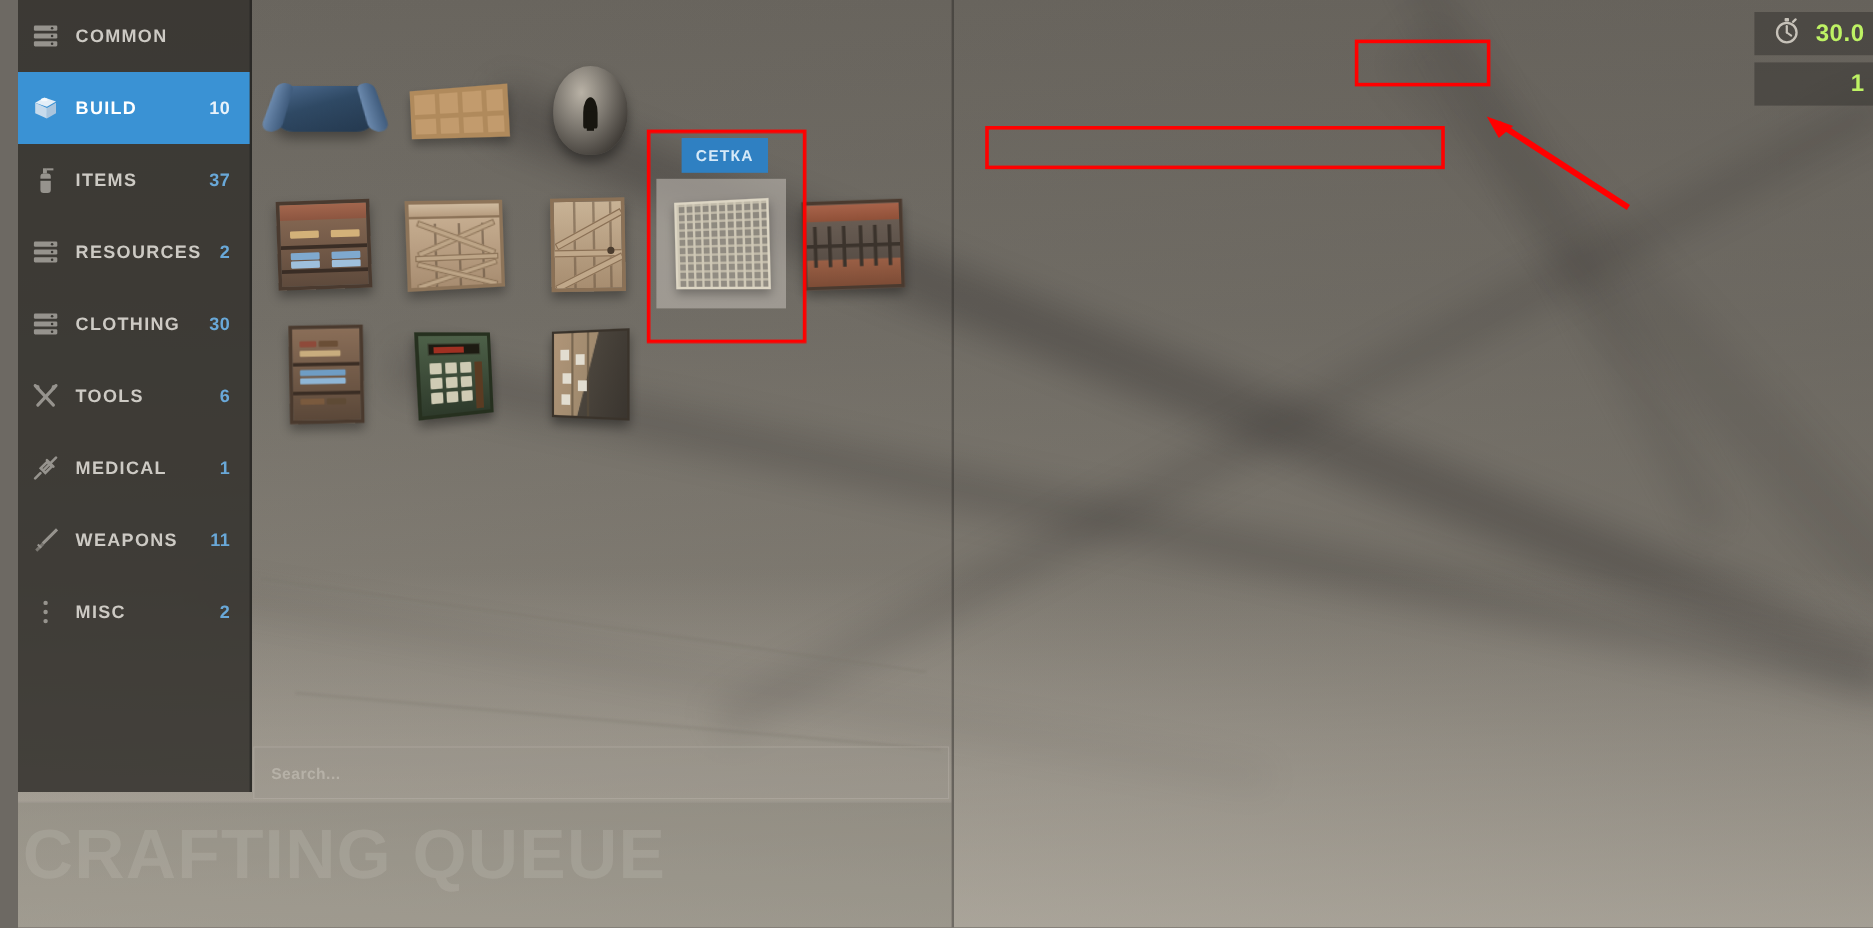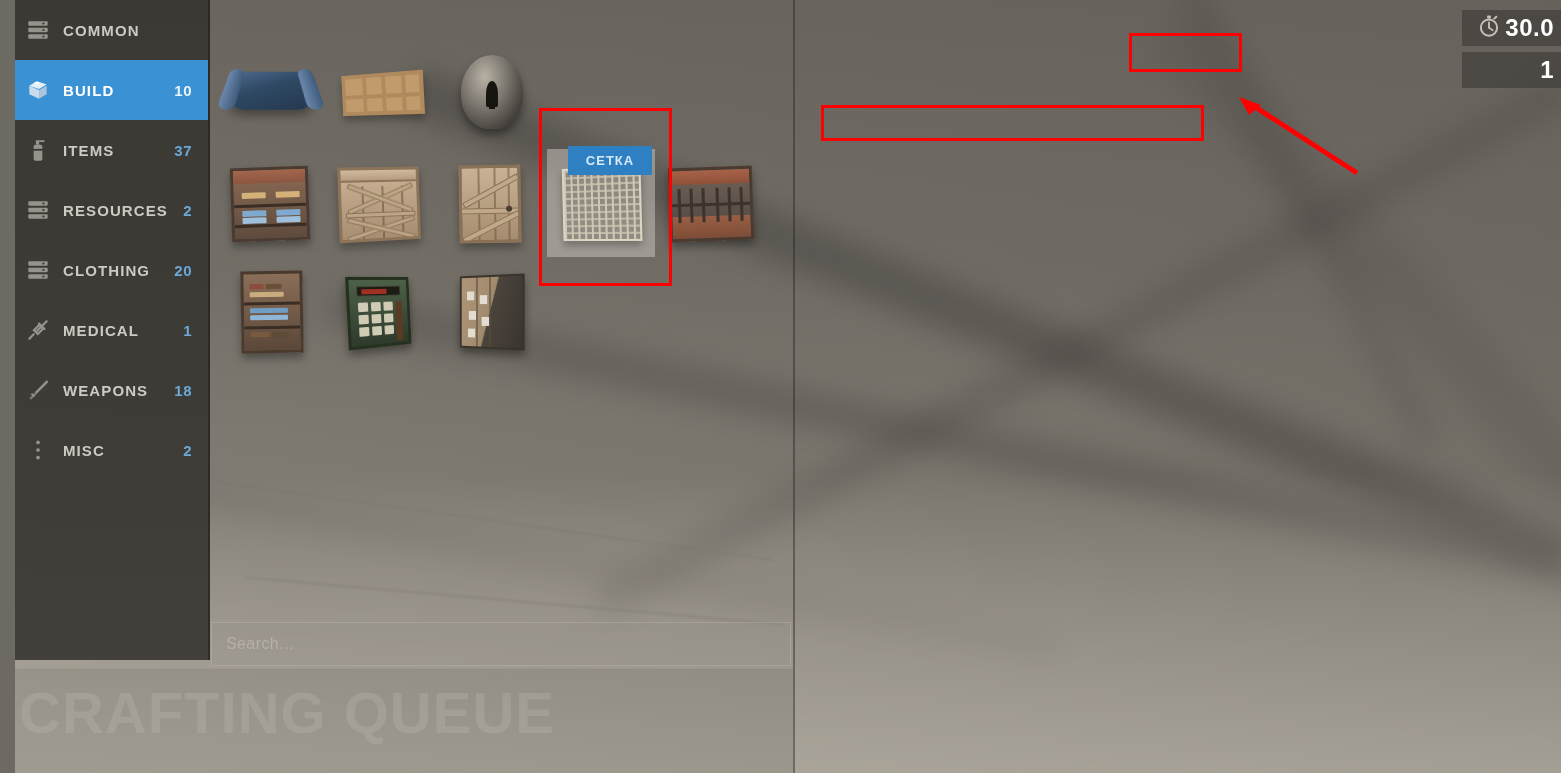--- a/index.html
+++ b/index.html
@@ -189,37 +189,37 @@
     position:absolute; left:14px; top:10px; width:68px; height:74px;
     background:linear-gradient(105deg,#b09578 0%, #a08a6e 48%, #4a443c 49%, #3a352f 100%);
     border:2px solid #3a332b; transform:perspective(260px) rotateY(-18deg);
     box-shadow:0 5px 9px rgba(0,0,0,.4); overflow:hidden;
   }
   .cabinet .v{ position:absolute; top:0; bottom:0; width:2px; background:rgba(90,76,58,.6); }
   .cabinet .note{ position:absolute; width:8px; height:9px; background:#e2ddd0; }
 
   
   #tooltip {
-    position:absolute; left:553px; top:146px; width:84px; height:29px;
+    position:absolute; left:553px; top:115px; width:72px; height:29px;
     background:#2f80c2; display:flex; align-items:center; justify-content:center;
     letter-spacing:1px;
   }
   #tooltip span { font-size:13px; font-weight:bold; color:#d6e9f8; }
 
   
   #search {
     position:absolute; left:196px; top:622px; width:580px; height:44px;
     background:rgba(150,145,136,0.22);
     border:1px solid rgba(210,205,196,0.25);
     display:flex; align-items:center; padding:0 14px;
   }
   #search input {
     width:100%; background:transparent; border:0; outline:0;
     font-family:"Liberation Sans", sans-serif;
-    font-size:16px; font-weight:normal; color:#e7e3da; letter-spacing:.4px;
+    font-size:13px; font-weight:bold; color:#e7e3da; letter-spacing:.4px;
   }
   #search input::placeholder { color:#b6b1a7; opacity:1; }
 
   
   #queue {
     position:absolute; left:0; top:668px; width:778px; height:105px;
     background:rgba(96,92,85,0.18);
     border-top:1px solid rgba(200,195,186,0.15);
   }
   #queue .qtitle {
@@ -231,21 +231,21 @@
   
   #detail {
     position:absolute; left:778px; top:0; width:783px; height:773px;
     border-left:2px solid rgba(40,38,35,0.45);
   }
   .badge {
     position:absolute; right:10px; width:104px; height:36px;
     background:rgba(55,53,49,0.55);
     display:flex; align-items:center; justify-content:flex-end; padding-right:12px;
   }
-  .badge .bval { font-size:24px; font-weight:bold; color:#ffffff; letter-spacing:.5px; }
+  .badge .bval { font-size:20px; font-weight:bold; color:#bef264; letter-spacing:.5px; }
   .badge .bic { position:absolute; left:14px; top:50%; transform:translateY(-50%); opacity:.85; }
   #badge-time { top:10px; }
   #badge-weight { top:52px; }
   #badge-weight .dot { width:26px; height:26px; border-radius:50%; background:#9b9790; }
 
   
   .anno { position:absolute; border:3px solid #ff0000; pointer-events:none; }
   #anno-grid  { left:524px; top:108px; width:133px; height:178px; }
   #anno-title { left:1114px; top:33px; width:113px; height:39px; }
   #anno-desc  { left:806px; top:105px; width:383px; height:36px; }
@@ -342,23 +342,37 @@
               <rect x="3" y="16" width="18" height="4" rx="1"></rect>
             </g>
             <g fill="#35332f">
               <circle cx="17" cy="6" r="1"></circle>
               <circle cx="17" cy="12" r="1"></circle>
               <circle cx="17" cy="18" r="1"></circle>
             </g>
           </svg>
         </span>
       <span class="lbl">CLOTHING</span>
-      <span class="cnt">20</span>
-    </div>
-
+      <span class="cnt">30</span>
+    </div>
+
+    <div class="cat">
+      <span class="ic">
+          <svg viewBox="0 0 24 24">
+            <g stroke="#cdcac4" stroke-width="2.4" stroke-linecap="round" fill="none">
+              <path d="M4 4l14 15"></path>
+              <path d="M20 4L6 19"></path>
+            </g>
+            <path d="M3 3l4 1 1 4-3-1z" fill="#cdcac4"></path>
+            <path d="M21 3l-4 1-1 4 3-1z" fill="#cdcac4"></path>
+          </svg>
+        </span>
+      <span class="lbl">TOOLS</span>
+      <span class="cnt">6</span>
+    </div>
 
     <div class="cat">
       <span class="ic">
           <svg viewBox="0 0 24 24">
             <g stroke="#cdcac4" stroke-width="2" stroke-linecap="round" fill="none">
               <path d="M20 4l-9 9"></path>
               <path d="M4 20l4-4"></path>
               <path d="M13 6l5 5"></path>
             </g>
             <rect x="9" y="9" width="7" height="5" transform="rotate(-45 12.5 11.5)" fill="none" stroke="#cdcac4" stroke-width="2"></rect>
@@ -370,21 +384,21 @@
 
     <div class="cat">
       <span class="ic">
           <svg viewBox="0 0 24 24">
             <path d="M20 3l-11 11 1.6 1.6L21.6 4.6z" fill="#cdcac4"></path>
             <path d="M9.4 14L4 19.4l1.6 1.6 5.4-5.4z" fill="#9d9a94"></path>
             <path d="M6.6 14.8l2.6 2.6-1.2 1.2-2.6-2.6z" fill="#cdcac4"></path>
           </svg>
         </span>
       <span class="lbl">WEAPONS</span>
-      <span class="cnt">18</span>
+      <span class="cnt">11</span>
     </div>
 
 
     <div class="cat">
       <span class="ic">
           <svg viewBox="0 0 24 24">
             <g fill="#cdcac4">
               <circle cx="12" cy="5" r="1.7"></circle>
               <circle cx="12" cy="12" r="1.7"></circle>
               <circle cx="12" cy="19" r="1.7"></circle>

